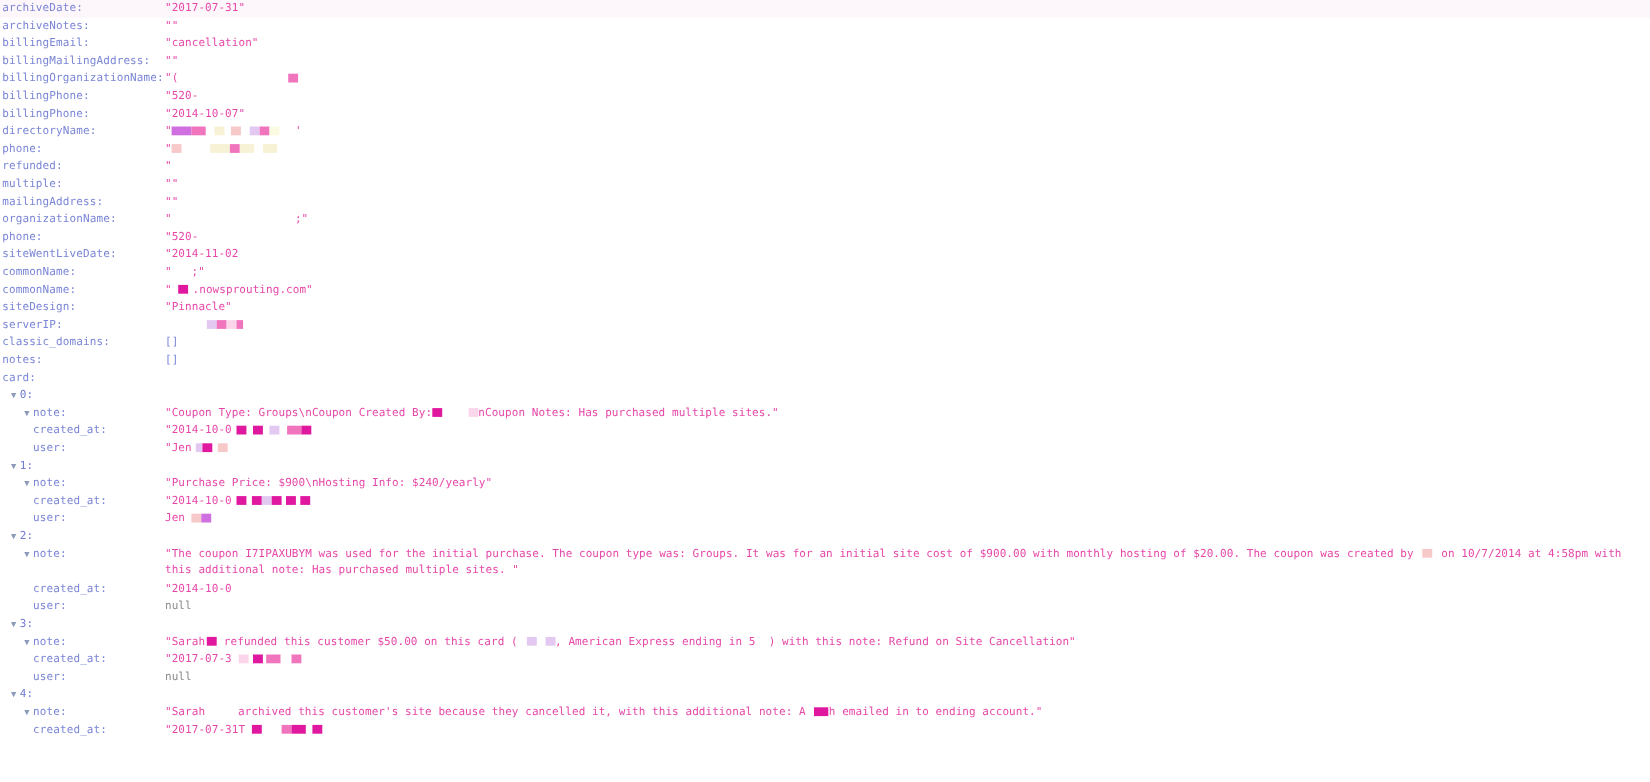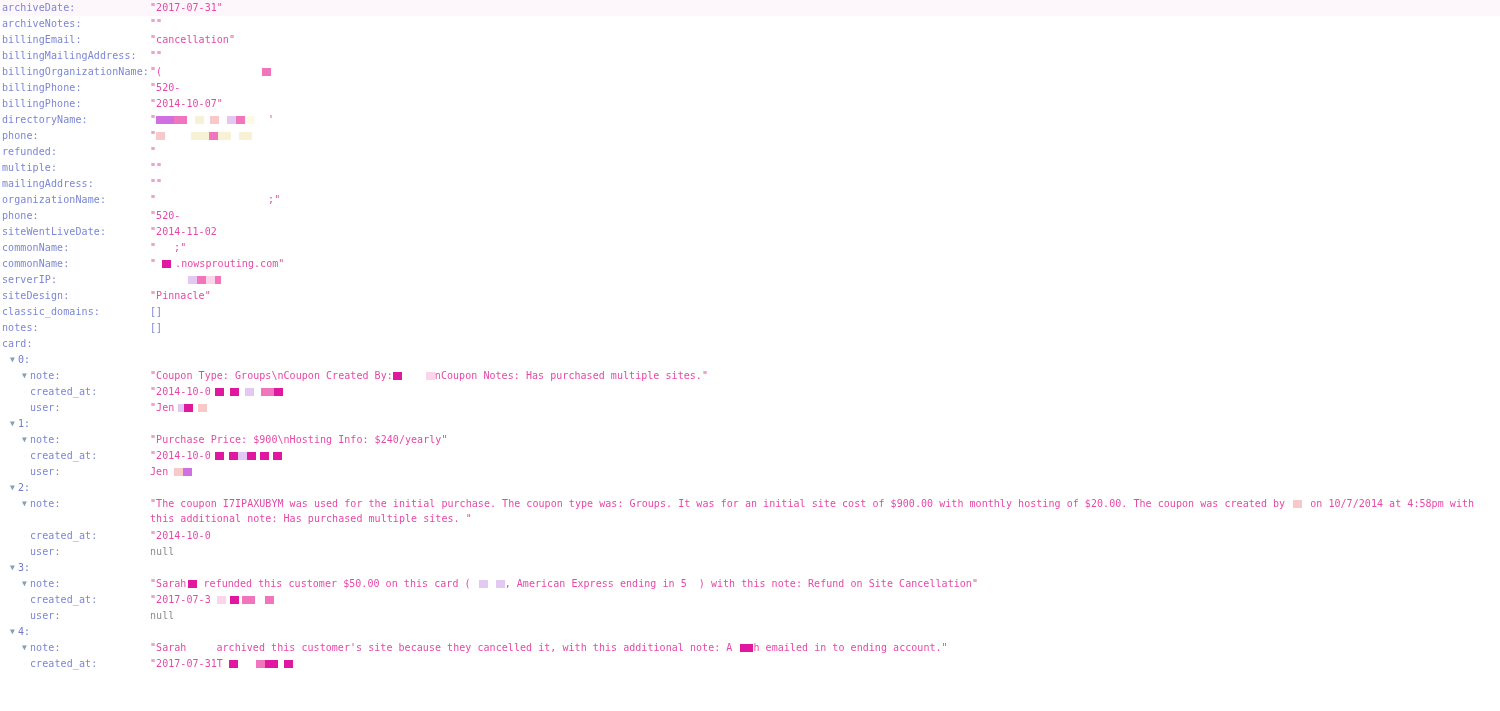--- a/index.html
+++ b/index.html
@@ -166,28 +166,28 @@
     </div>
     <div class="row">
       <span class="key" style="left:2px">commonName:</span>
       <span class="val"><span>"</span><span class="spacer" style="width:18px"></span><span>;"</span></span>
     </div>
     <div class="row">
       <span class="key" style="left:2px">commonName:</span>
       <span class="val"><span>"</span><span class="spacer" style="width:6px"></span><span class="rd s2 c-deep"></span><span class="spacer" style="width:4px"></span><span>.nowsprouting.com"</span></span>
     </div>
     <div class="row">
+      <span class="key" style="left:2px">siteDesign:</span>
+      <span class="val"><span>"Pinnacle"</span></span>
+    </div>
+    <div class="row">
       <span class="key" style="left:2px">serverIP:</span>
       <span class="val"><span></span><span class="spacer" style="width:38px"></span><span class="rd s2 c-lav"></span><span class="rd s2 c-mid"></span><span class="rd s2 c-pale"></span><span class="rd s1 c-mid"></span><span></span></span>
     </div>
     <div class="row">
-      <span class="key" style="left:2px">siteDesign:</span>
-      <span class="val"><span>"Pinnacle"</span></span>
-    </div>
-    <div class="row">
       <span class="key" style="left:2px">classic_domains:</span>
       <span class="val arr"><span>[]</span></span>
     </div>
     <div class="row">
       <span class="key" style="left:2px">notes:</span>
       <span class="val arr"><span>[]</span></span>
     </div>
     <div class="row">
       <span class="key" style="left:2px">card:</span>
       <span class="val"><span></span></span>

